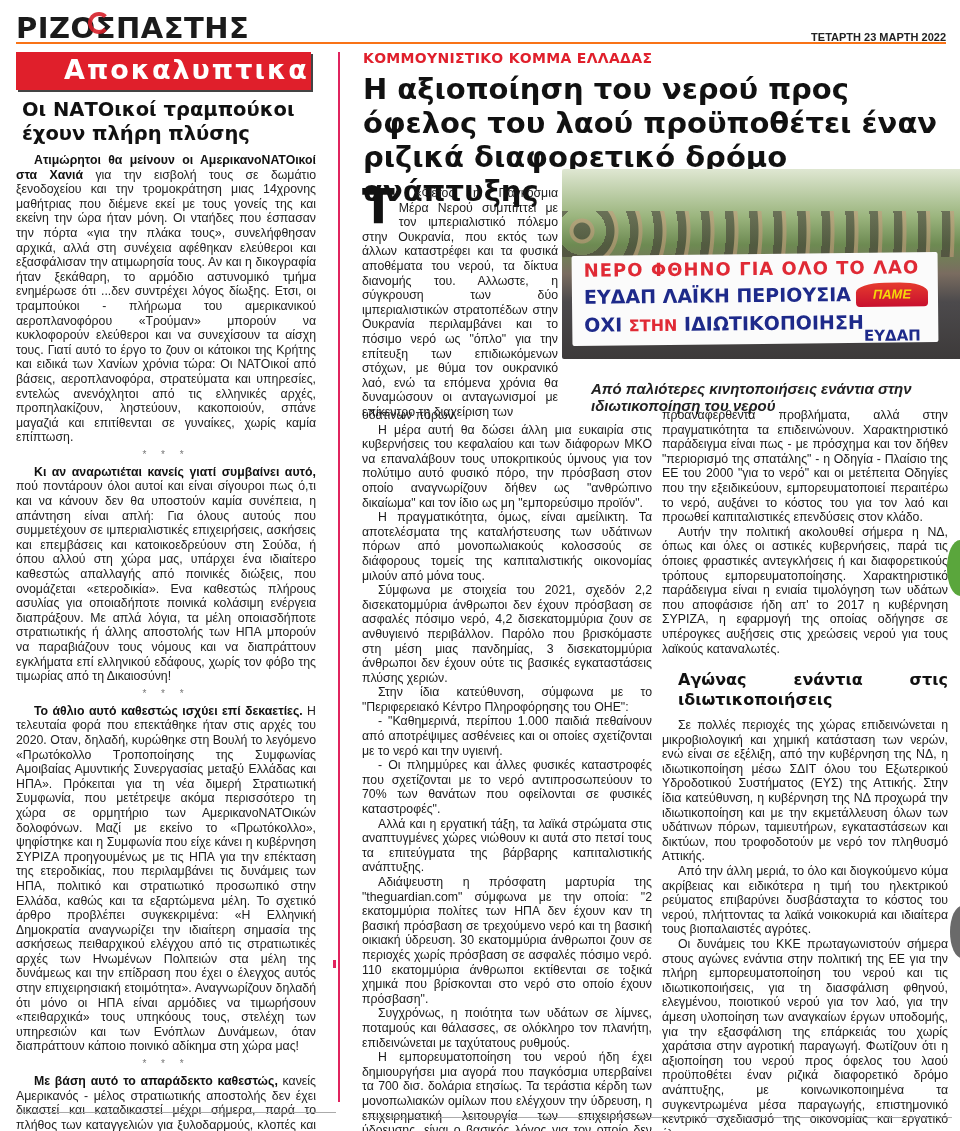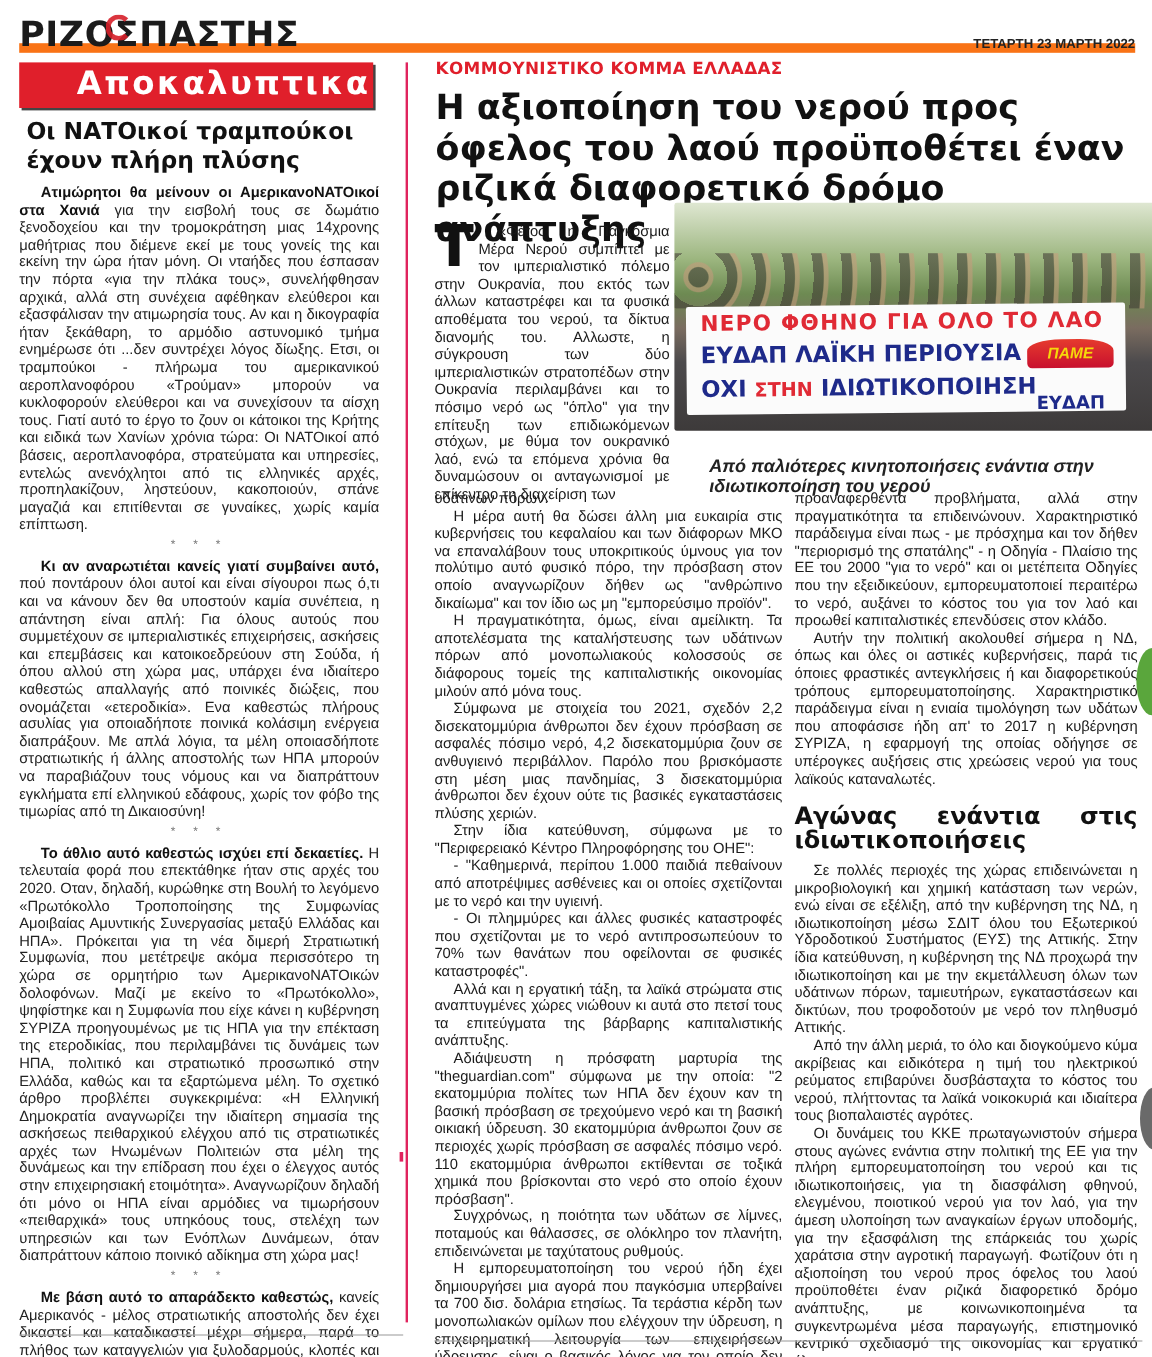--- a/index.html
+++ b/index.html
@@ -1,19 +1,19 @@
 <!DOCTYPE html>
 <html><head>
 <meta charset="utf-8">
 <style>
   * { box-sizing: border-box; margin: 0; padding: 0; }
   html, body { width: 960px; height: 1131px; background: #ffffff; overflow: hidden; }
   body { position: relative; font-family: "Liberation Sans", sans-serif; color: #1a1a1a; }
 
-  .masthead { position: absolute; left: 16px; top: 12px; width: 930px; height: 32px; border-bottom: 8px solid #f97316; }
+  .masthead { position: absolute; left: 16px; top: 12px; width: 930px; height: 32px; border-bottom: 2px solid #f97316; }
   .logo { position: absolute; left: 0; top: 0; font-family: "DejaVu Sans", sans-serif; font-weight: bold; font-size: 29px; letter-spacing: 0.5px; color: #1b1b1b; line-height: 32px; }
   .logo-mark { position: absolute; left: 72px; top: 0px; width: 22px; height: 22px; border: 4px solid #d7202a; border-radius: 50%; border-right-color: transparent; opacity: 0.9; }
   .date { position: absolute; right: 0; top: 19px; font-size: 11px; font-weight: bold; color: #222; }
 
   .divider { position: absolute; left: 338px; top: 52px; width: 2px; height: 1050px; background: #e0245e; }
 
   
   .section-banner { position: absolute; left: 16px; top: 52px; width: 295px; height: 38px; background: #e01f2b; box-shadow: 2px 2px 0 #444; }
   .section-banner span { position: absolute; left: 10px; top: 2px; color: #fff; font-family: "DejaVu Sans", sans-serif; font-size: 27px; letter-spacing: 2px; font-weight: bold; margin-left: 38px; }
   .left-headline { position: absolute; left: 22px; top: 98px; width: 300px; font-family: "DejaVu Sans", sans-serif; font-weight: bold; font-size: 19.5px; line-height: 24px; color: #111; }
@@ -25,21 +25,21 @@
 
   
   .kicker { position: absolute; left: 363px; top: 50px; font-family: "DejaVu Sans", sans-serif; font-weight: bold; font-size: 14px; color: #e01f2b; letter-spacing: 0.3px; }
   .main-headline { position: absolute; left: 363px; top: 72px; width: 590px; font-family: "DejaVu Sans", sans-serif; font-weight: bold; font-size: 29px; line-height: 34px; color: #111; }
 
   .col-a { position: absolute; left: 362px; top: 186px; width: 196px; font-size: 12.3px; line-height: 14.6px; text-align: justify; }
   .col-b { position: absolute; left: 362px; top: 408px; width: 290px; font-size: 12.3px; line-height: 14.6px; text-align: justify; }
   .col-c { position: absolute; left: 662px; top: 408px; width: 286px; font-size: 12.3px; line-height: 14.6px; text-align: justify; }
   .col-a p, .col-b p, .col-c p { text-indent: 16px; }
   .dropcap { float: left; font-family: "DejaVu Sans", sans-serif; font-weight: bold; font-size: 48px; line-height: 40px; margin: 0 4px 0 0; color: #111; }
-  .subhead { font-family: "DejaVu Sans", sans-serif; font-weight: bold; font-size: 20px; line-height: 20px; margin: 14px 0 8px 0; color: #111; }
+  .subhead { font-family: "DejaVu Sans", sans-serif; font-weight: bold; font-size: 16px; line-height: 20px; margin: 14px 0 8px 16px; color: #111; }
 
   .photo { position: absolute; left: 562px; top: 169px; width: 436px; height: 190px; overflow: hidden; border-radius: 2px;
     background: linear-gradient(180deg, #dfe7d2 0%, #9bb57e 25%, #6d8a52 40%, #7a6c60 55%, #4c4a4c 70%, #3d3a3a 100%); }
   .photo .banner { position: absolute; left: 10px; top: 85px; width: 366px; height: 90px; background: #fbfbfb; border-radius: 2px; transform: rotate(-0.6deg); }
   .photo .l1 { position: absolute; left: 12px; top: 4px; font-family: "DejaVu Sans", sans-serif; font-weight: bold; font-size: 18px; color: #e02a35; letter-spacing: 1px; }
   .photo .l2 { position: absolute; left: 12px; top: 30px; font-family: "DejaVu Sans", sans-serif; font-weight: bold; font-size: 19px; color: #1e2a8a; }
   .photo .l3 { position: absolute; left: 12px; top: 58px; font-family: "DejaVu Sans", sans-serif; font-weight: bold; font-size: 19px; color: #1e2a8a; }
   .photo .l3 .red { color: #e02a35; font-size: 16px; }
   .photo .pame { position: absolute; right: 10px; top: 30px; width: 72px; text-align: center; }
   .photo .pame .flag { height: 24px; background: linear-gradient(180deg, #e63b2e, #c8102e); border-radius: 40% 40% 4px 4px; color: #f5d90a; font-weight: bold; font-size: 13px; line-height: 24px; font-style: italic; }

